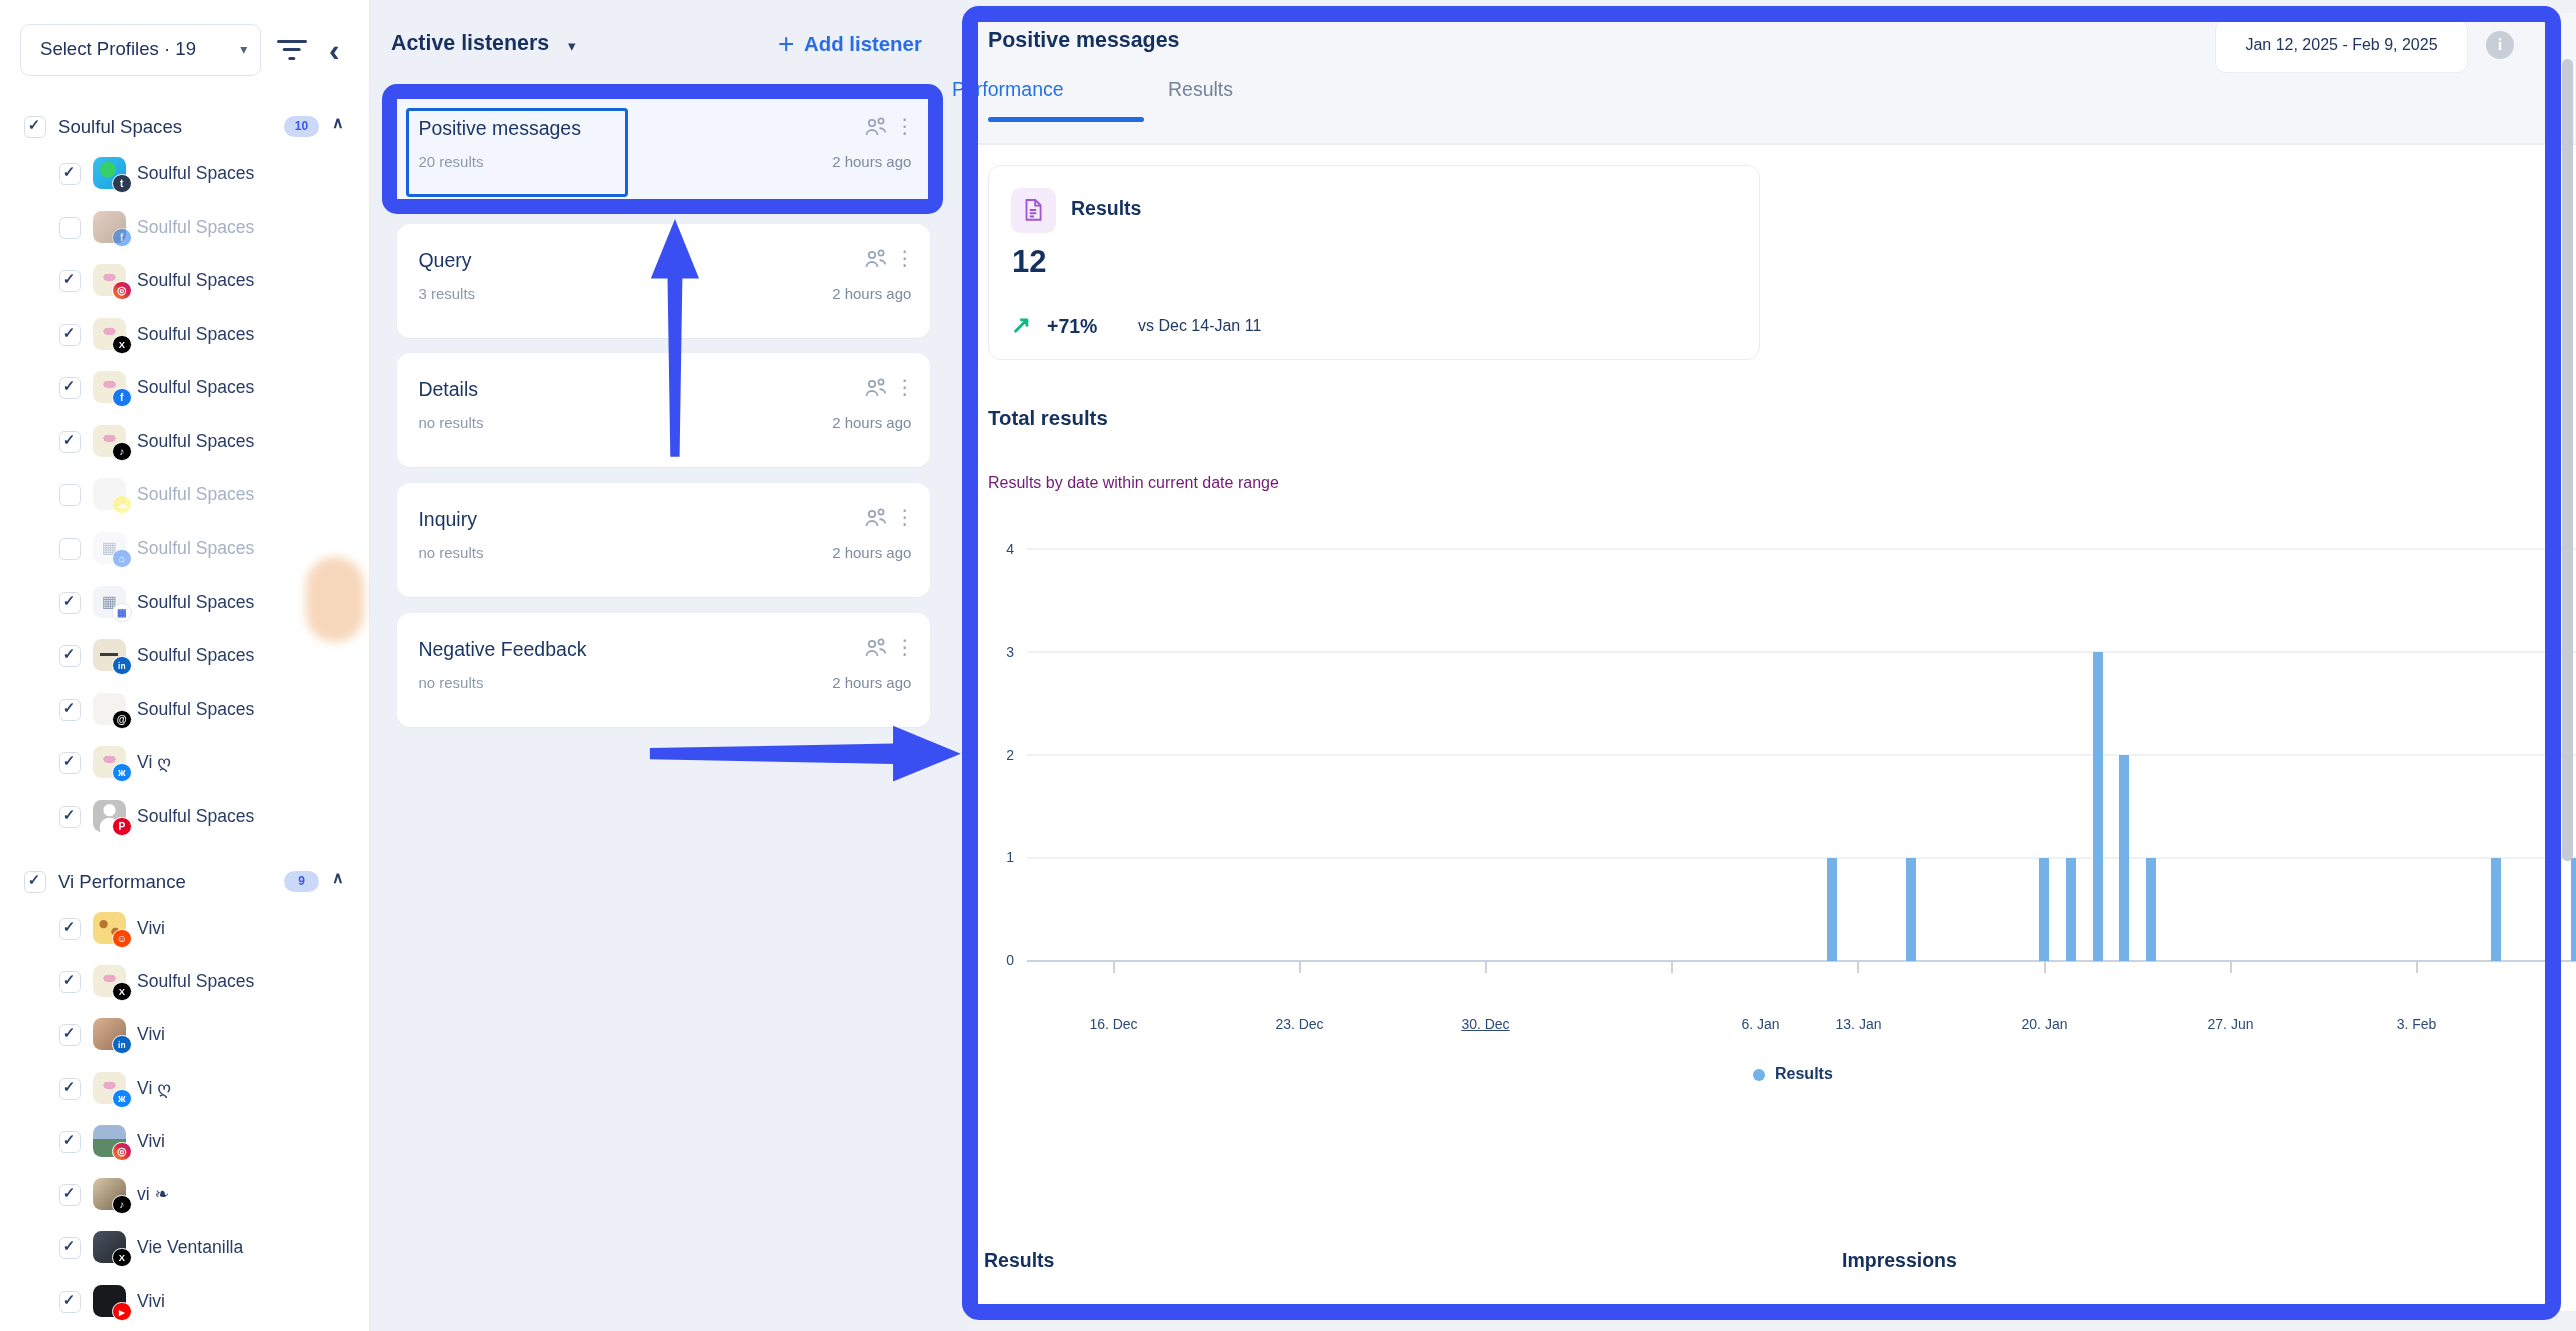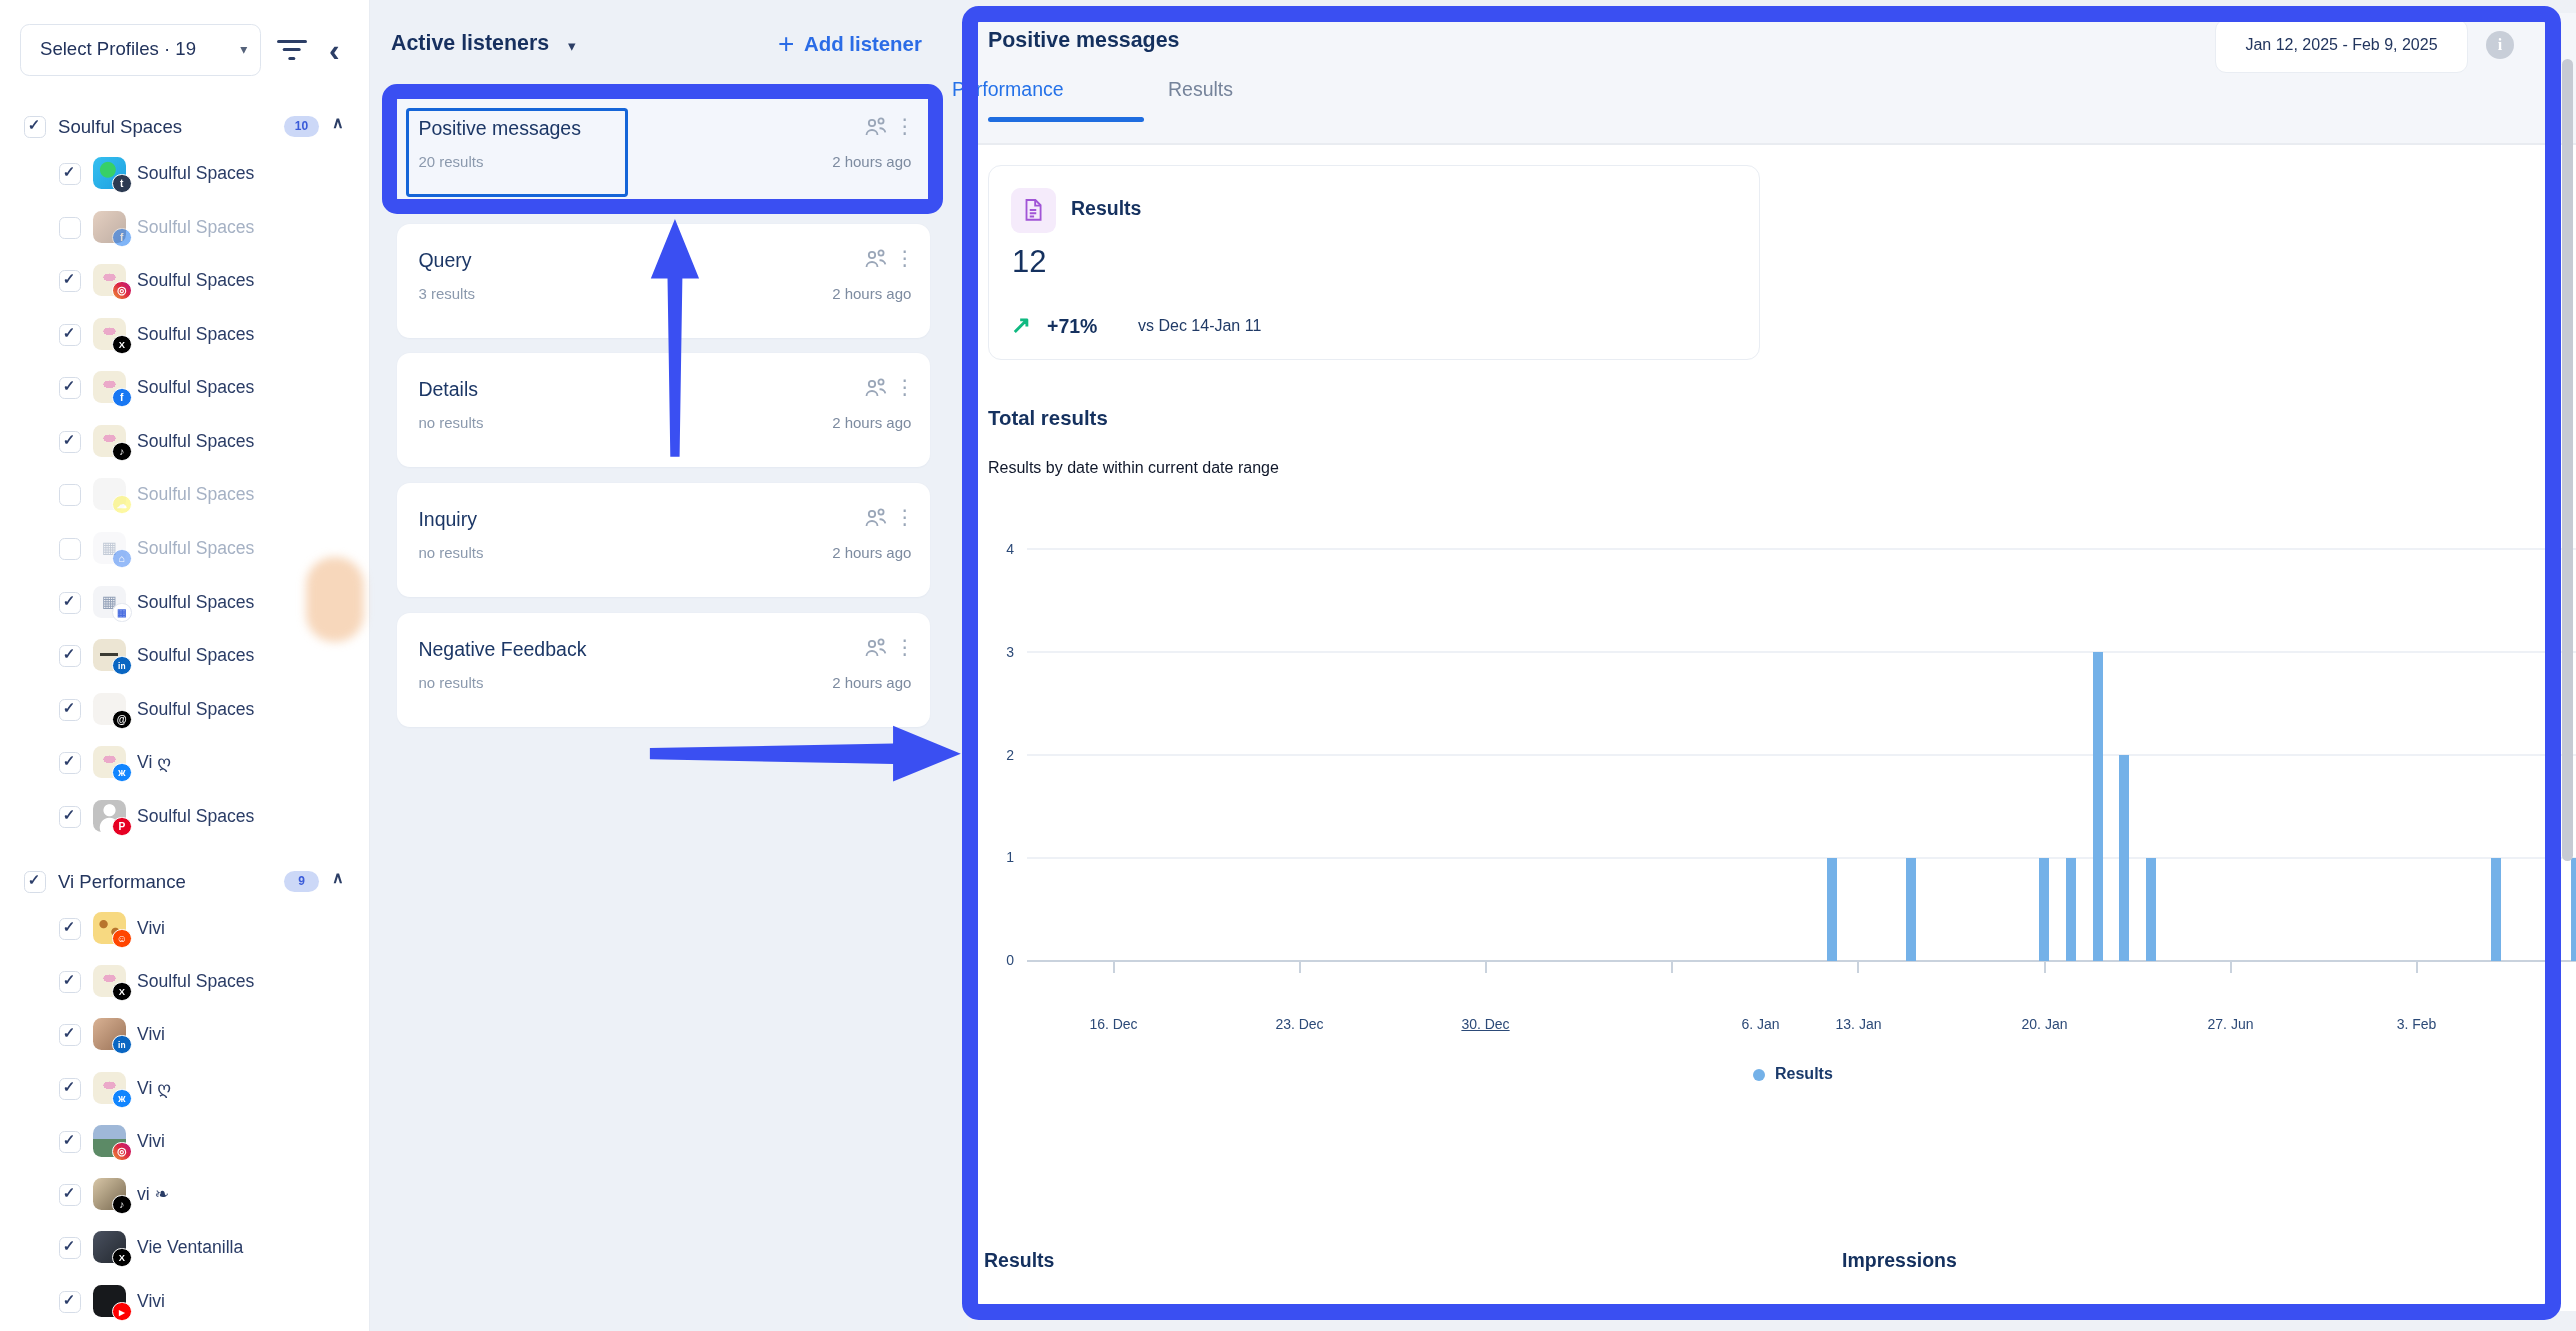--- a/index.html
+++ b/index.html
@@ -90,26 +90,26 @@
   .tab.active{color:#2471e8;}
   .tab.inactive{color:#75839a;}
   .tab-underline{left:988px;top:117px;width:156px;height:4.6px;background:#1f6de0;border-radius:2.8px;z-index:12;}
   .pn-divider{left:967px;top:143px;width:1609px;height:1.9px;background:#e9ecf1;z-index:12;}
   .stat-card{top:165px;width:770px;height:193px;background:#fff;border:1.4px solid #e9edf3;border-radius:13px;z-index:12;}
   .stat-card .ic{position:absolute;left:22px;top:22px;width:45px;height:45px;border-radius:9.3px;}
   .ic.purple{background:#f5ebfb;}
   .ic.blue{background:#e9f0fc;}
   .ic svg{position:absolute;left:9.3px;top:9.3px;}
   .stat-card .st{position:absolute;left:82px;top:31px;font-size:19.5px;font-weight:bold;color:#15315f;}
-  .stat-card .sv{position:absolute;left:23px;top:78px;font-size:31px;font-weight:normal;color:#15315f;}
+  .stat-card .sv{position:absolute;left:23px;top:78px;font-size:31px;font-weight:bold;color:#15315f;}
   .trend-arrow{position:absolute;left:22px;top:145px;font-size:24px;font-weight:bold;color:#10b981;}
   .trend-val{position:absolute;left:58px;top:149px;font-size:19.5px;font-weight:bold;color:#15315f;}
   .trend-note{position:absolute;left:149px;top:151px;font-size:16px;color:#203a66;}
   .sec-title{left:988px;top:407px;font-size:20.4px;font-weight:bold;color:#15315f;z-index:12;}
-  .sec-sub{left:988px;top:459px;font-size:16px;color:#0f172a;z-index:12;}
+  .sec-sub{left:988px;top:474px;font-size:16px;color:#701a75;z-index:12;}
   
   .gridline{height:1.9px;background:#eef1f6;z-index:11;}
   .gridline.base{background:#c9d2dd;}
   .ylab{width:41px;text-align:right;font-size:14px;color:#2c4a78;z-index:12;}
   .xtick{width:1.9px;height:11px;background:#c9d2dd;top:962px;z-index:12;}
   .xlab{top:1016px;width:111px;text-align:center;font-size:14px;color:#2c4a78;z-index:12;}
   .bar{background:#74b1e8;width:10.2px;z-index:11;}
   .legend-dot{left:1753px;top:1069px;width:12px;height:12px;border-radius:50%;background:#74b1e8;z-index:12;}
   .legend-lbl{left:1775px;top:1065px;font-size:16px;font-weight:bold;color:#1a3a6b;z-index:12;}
   .bot-title{top:1249px;font-size:19.5px;font-weight:bold;color:#14305e;z-index:12;}

